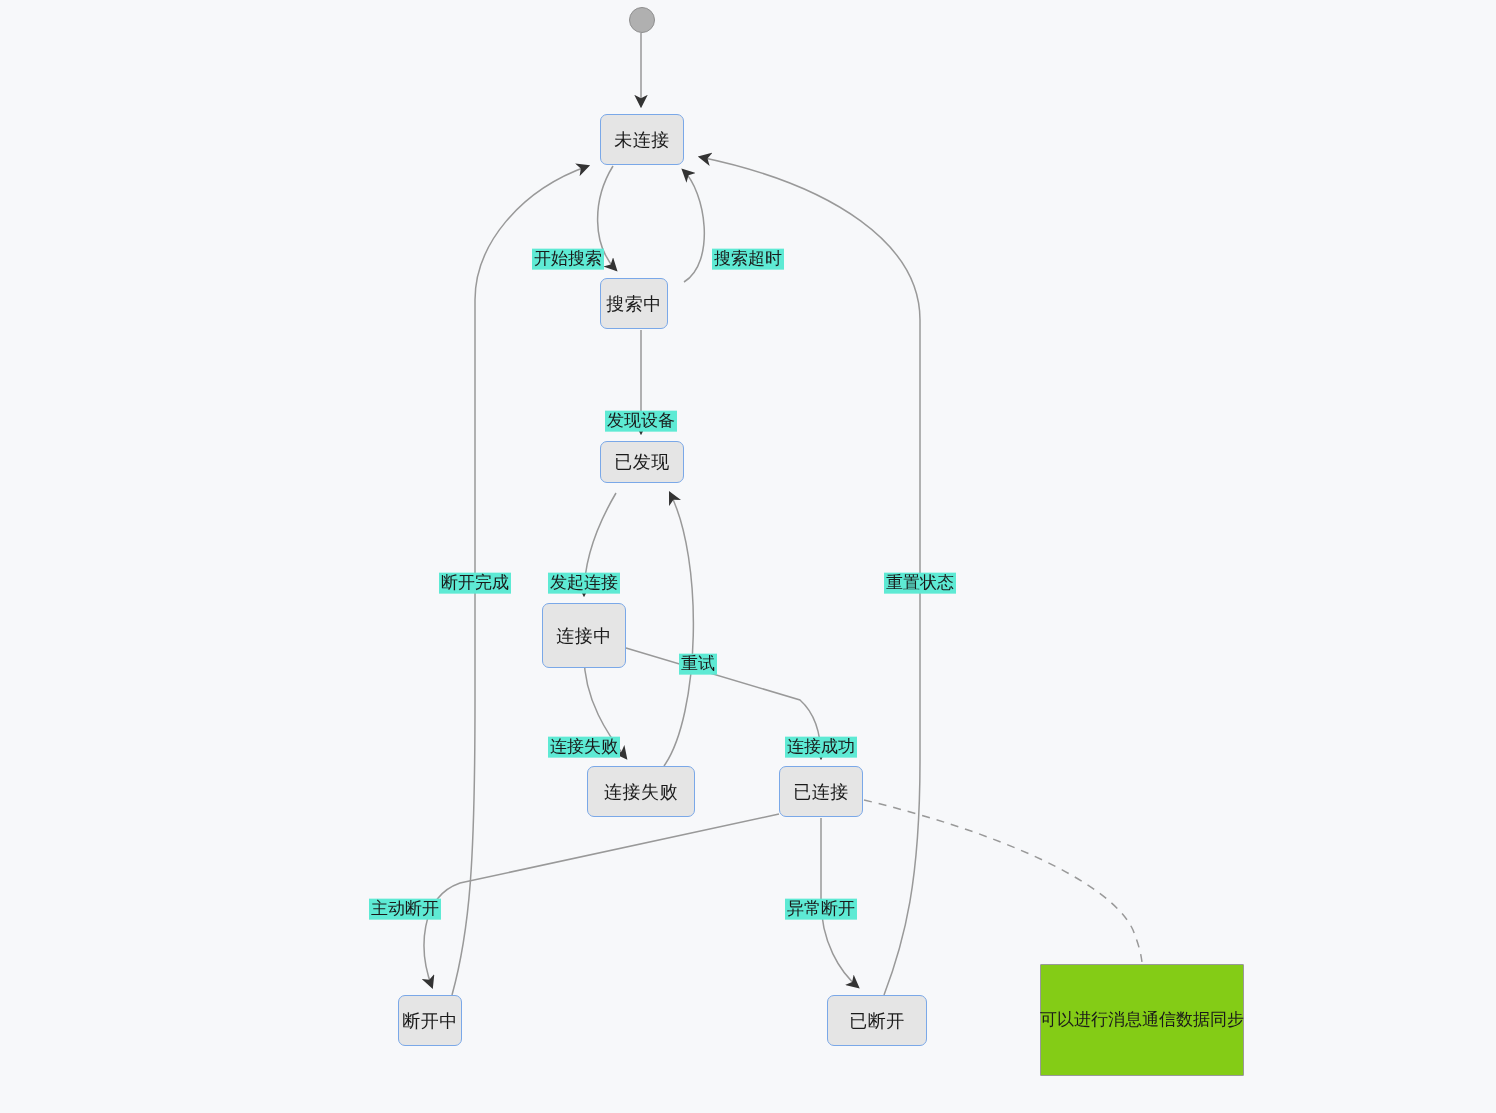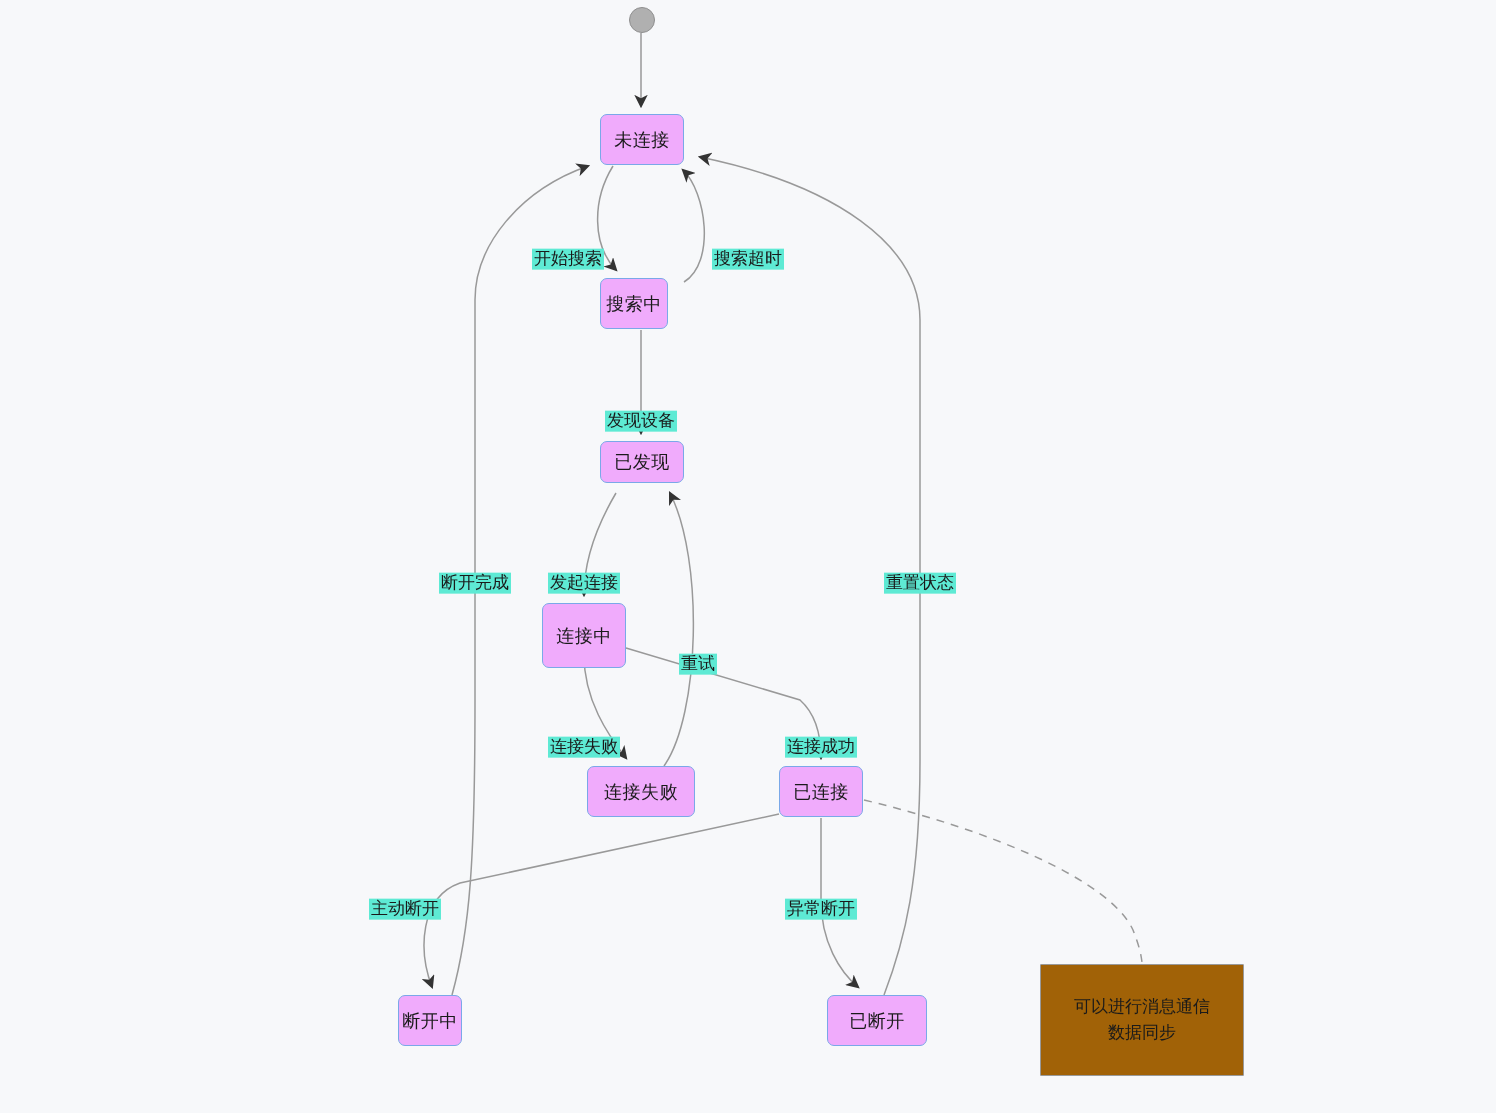--- a/index.html
+++ b/index.html
@@ -23,40 +23,39 @@
   }
   #edge-layer {
     position: absolute;
     left: 0; top: 0;
     width: 1496px;
     height: 1113px;
   }
   .state-node {
     position: absolute;
     box-sizing: border-box;
-    background: #f0abfc;
+    background: #e5e5e5;
     border: 1.6px solid #7aa8e8;
     border-radius: 7px;
     display: flex;
     align-items: center;
     justify-content: center;
     font-size: 18px;
     color: #1a1a1a;
     letter-spacing: 0.5px;
     white-space: nowrap;
     z-index: 5;
   }
   .note-node {
     position: absolute;
     box-sizing: border-box;
-    background: #a16207;
+    background: #84cc16;
     border: 1.5px solid #999999;
     border-radius: 1px;
     display: flex;
-    flex-direction: column;
     align-items: center;
     justify-content: center;
     font-size: 17px;
     color: #1a1a1a;
     line-height: 1.55;
     z-index: 5;
   }
   .note-line { white-space: nowrap; }
   .start-marker {
     position: absolute;

